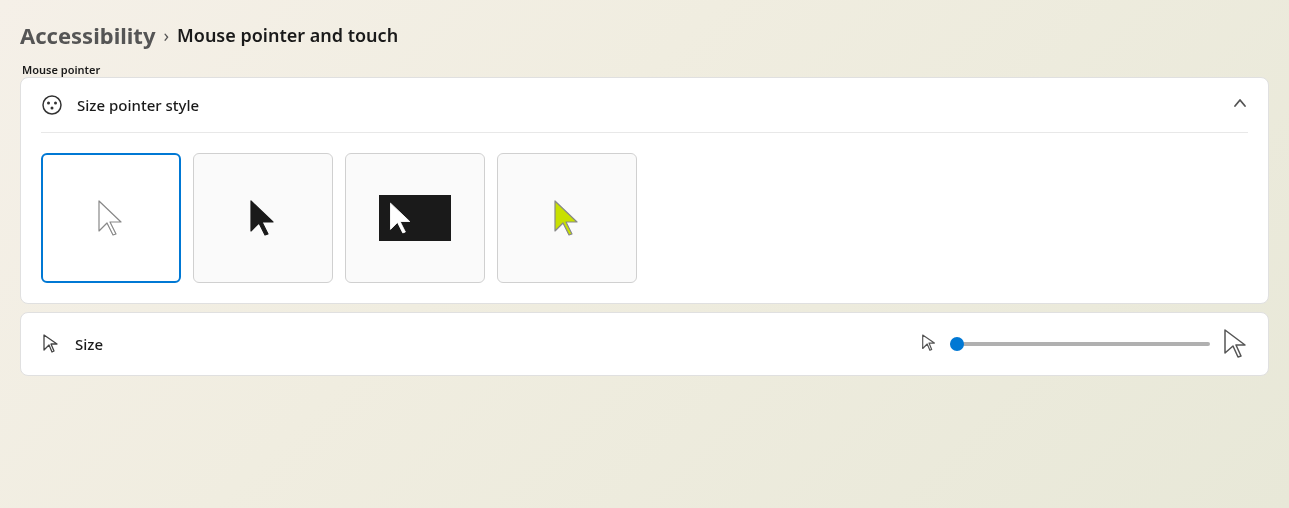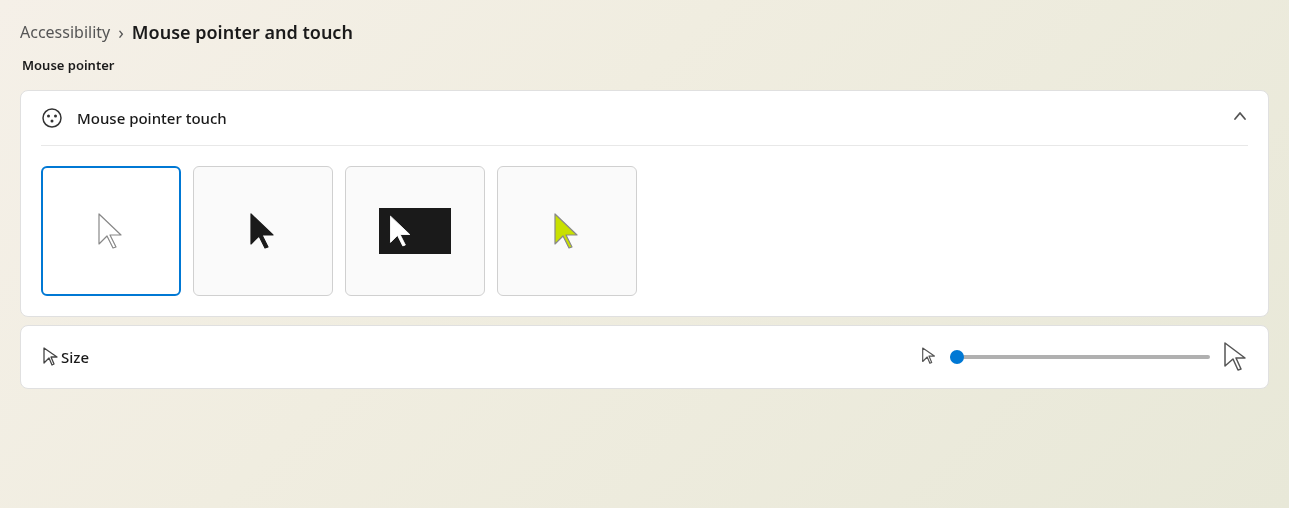--- a/index.html
+++ b/index.html
@@ -16,42 +16,42 @@
     }
 
     .breadcrumb {
       display: flex;
       align-items: center;
       gap: 8px;
       margin-bottom: 12px;
     }
 
     .breadcrumb-accessibility {
-      font-size: 16px;
+      font-size: 22px;
       color: #555;
-      font-weight: 400;
+      font-weight: 700;
       cursor: pointer;
     }
 
     .breadcrumb-separator {
       font-size: 18px;
       color: #555;
     }
 
     .breadcrumb-current {
       font-size: 18px;
       font-weight: 600;
       color: #1a1a1a;
     }
 
     .section-label {
-      font-size: 13px;
+      font-size: 11px;
       font-weight: 600;
       color: #1a1a1a;
-      margin-bottom: 16px;
+      margin-bottom: 0;
       padding-left: 2px;
     }
 
     .card {
       background: #ffffff;
       border-radius: 8px;
       border: 1px solid #e0e0e0;
       margin-bottom: 8px;
       overflow: hidden;
     }
@@ -160,20 +160,21 @@
     .size-card-row {
       display: flex;
       align-items: center;
       justify-content: space-between;
       padding: 16px 20px;
     }
 
     .size-left {
       display: flex;
       align-items: center;
+      gap: 14px;
     }
 
     .size-right {
       display: flex;
       align-items: center;
       gap: 12px;
     }
 
     .size-icon-small {
       color: #333;
@@ -225,21 +226,21 @@
     <div class="card-header-left">
       <div class="card-header-icon">
 
         <svg width="22" height="22" viewBox="0 0 22 22" fill="none" xmlns="http://www.w3.org/2000/svg">
           <circle cx="11" cy="11" r="9" stroke="#333" stroke-width="1.5" fill="none"></circle>
           <circle cx="7.5" cy="9" r="1.5" fill="#333"></circle>
           <circle cx="14.5" cy="9" r="1.5" fill="#333"></circle>
           <circle cx="11" cy="14" r="1.5" fill="#333"></circle>
         </svg>
       </div>
-      <span class="card-header-title">Mouse pointer touch</span>
+      <span class="card-header-title">Size pointer style</span>
     </div>
     <div class="chevron-icon">
       
       <svg width="16" height="16" viewBox="0 0 16 16" fill="none">
         <polyline points="3,11 8,5 13,11" stroke="#555" stroke-width="1.8" fill="none" stroke-linecap="round" stroke-linejoin="round"></polyline>
       </svg>
     </div>
   </div>
 
   <div class="card-divider"></div>

